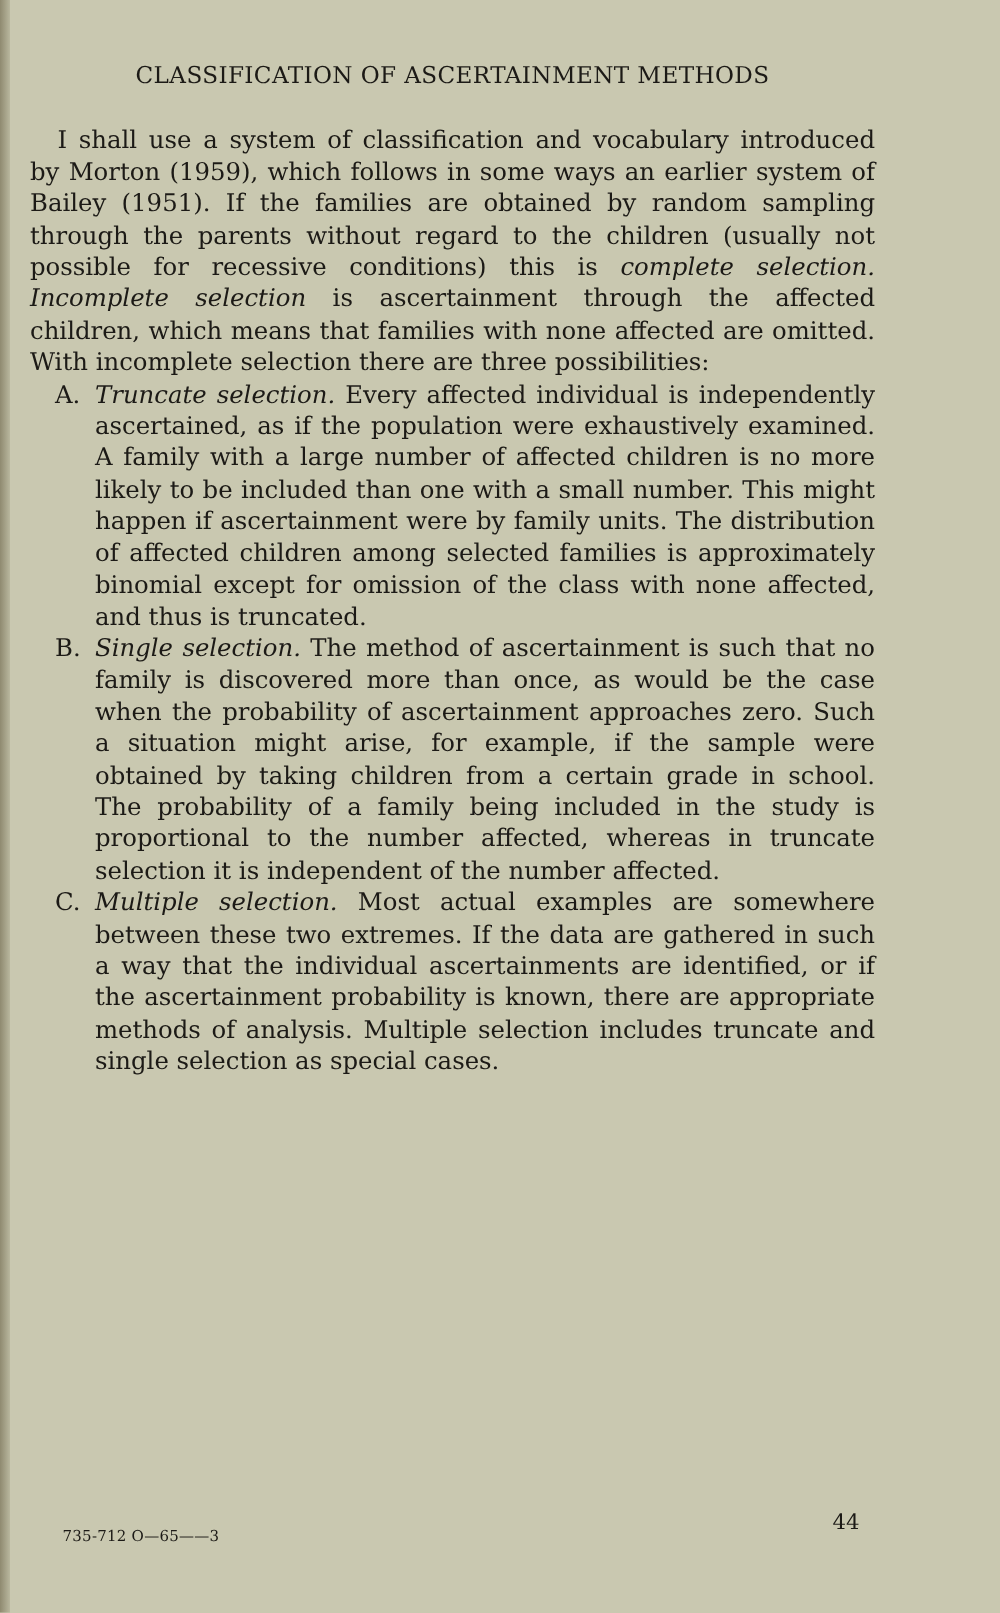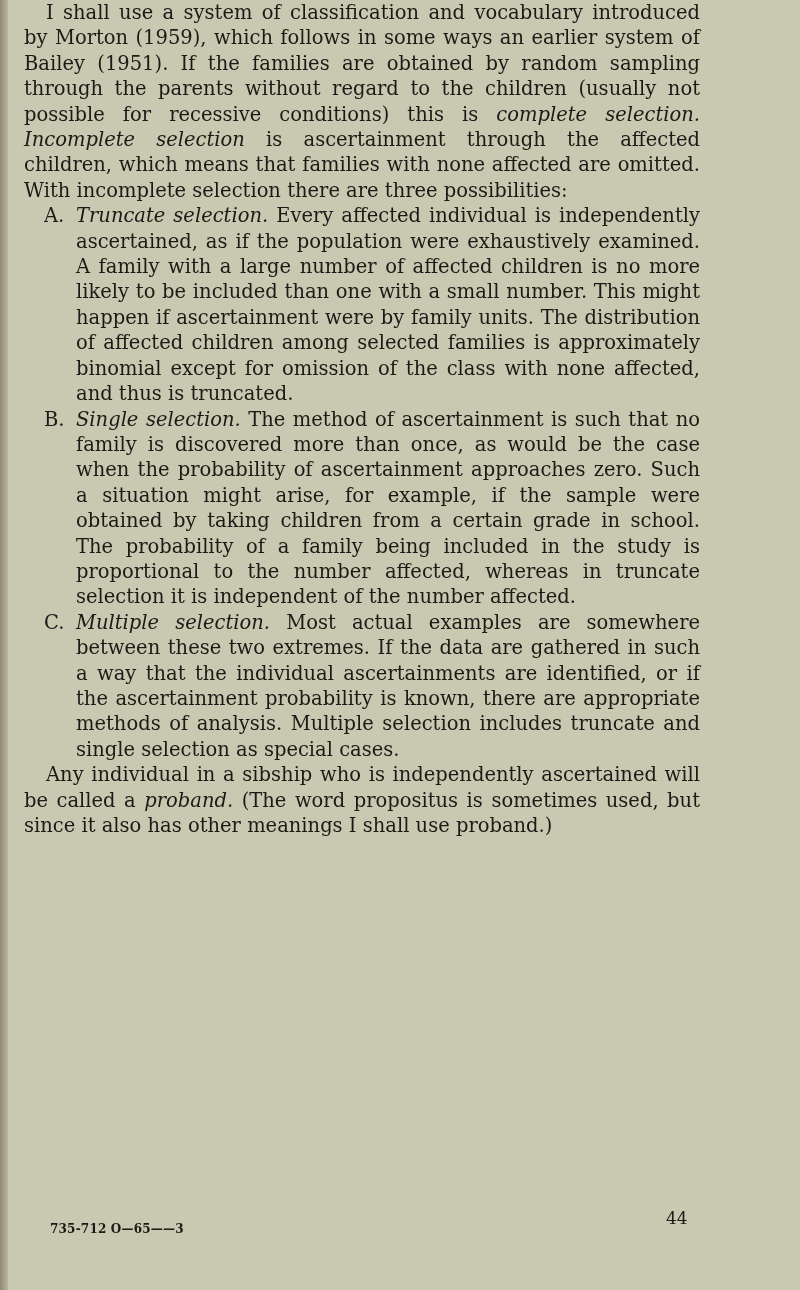--- a/index.html
+++ b/index.html
@@ -23,48 +23,48 @@
     .indent { text-indent: 22px; }
     .heading {
       text-align: center; font-size: 18.5px; letter-spacing: 0.3px;
       margin: 0;
     }
     .list-item { position: relative; padding-left: 52px; margin: 0; }
     .list-item .marker { position: absolute; left: 20px; top: 0; }
     em { font-style: italic; }
     .footer-code {
       position: absolute; left: 50px; top: 1222px;
-      font-size: 12px; letter-spacing: 0.2px; font-weight: bold;
+      font-size: 12px; letter-spacing: 0.2px;
     }
     .page-number {
       position: absolute; left: 666px; top: 1208px;
       font-size: 17px;
     }
   </style>
 </head>
 <body>
 
 <div class="page-edge"></div>
 
 <div class="page">
 
+  <h2 class="heading" style="margin-top:48px; margin-bottom:26px; font-weight:normal;">CLASSIFICATION OF ASCERTAINMENT METHODS</h2>
 
   <p class="indent"><span>I shall use a system of classification and vocabulary introduced by Morton (1959), which follows in some ways an earlier system of Bailey (1951). If the families are obtained by random sampling through the parents without regard to the children (usually not possible for recessive conditions) this is </span><em>complete selection.</em><span> </span><em>Incomplete selection</em><span> is ascertainment through the affected children, which means that families with none affected are omitted. With incomplete selection there are three possibilities:</span></p>
 
   <div class="list-item">
     <span class="marker">A.</span>
     <em>Truncate selection.</em><span> Every affected individual is independently ascertained, as if the population were exhaustively examined. A family with a large number of affected children is no more likely to be included than one with a small number. This might happen if ascertainment were by family units. The distribution of affected children among selected families is approximately binomial except for omission of the class with none affected, and thus is truncated.</span>
   </div>
   <div class="list-item">
     <span class="marker">B.</span>
     <em>Single selection.</em><span> The method of ascertainment is such that no family is discovered more than once, as would be the case when the probability of ascertainment approaches zero. Such a situation might arise, for example, if the sample were obtained by taking children from a certain grade in school. The probability of a family being included in the study is proportional to the number affected, whereas in truncate selection it is independent of the number affected.</span>
   </div>
   <div class="list-item">
     <span class="marker">C.</span>
     <em>Multiple selection.</em><span> Most actual examples are somewhere between these two extremes. If the data are gathered in such a way that the individual ascertainments are identified, or if the ascertainment probability is known, there are appropriate methods of analysis. Multiple selection includes truncate and single selection as special cases.</span>
   </div>
 
 
-  <p class="indent"><span>Any individual in a sibship who is independently ascertained will be called a </span><em>proband.</em><span> (The word propositus is sometimes used, but since it also has other meanings I shall use proband.)</span></p>
 </div>
 
 <div class="footer-code">735-712 O—65——3</div>
 <div class="page-number">44</div>
 
 </body></html>

